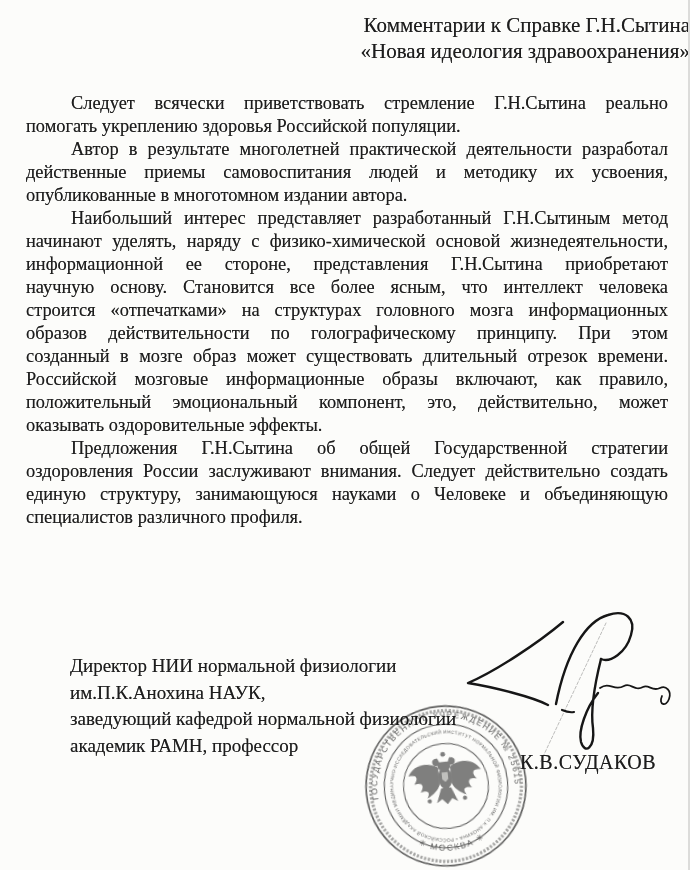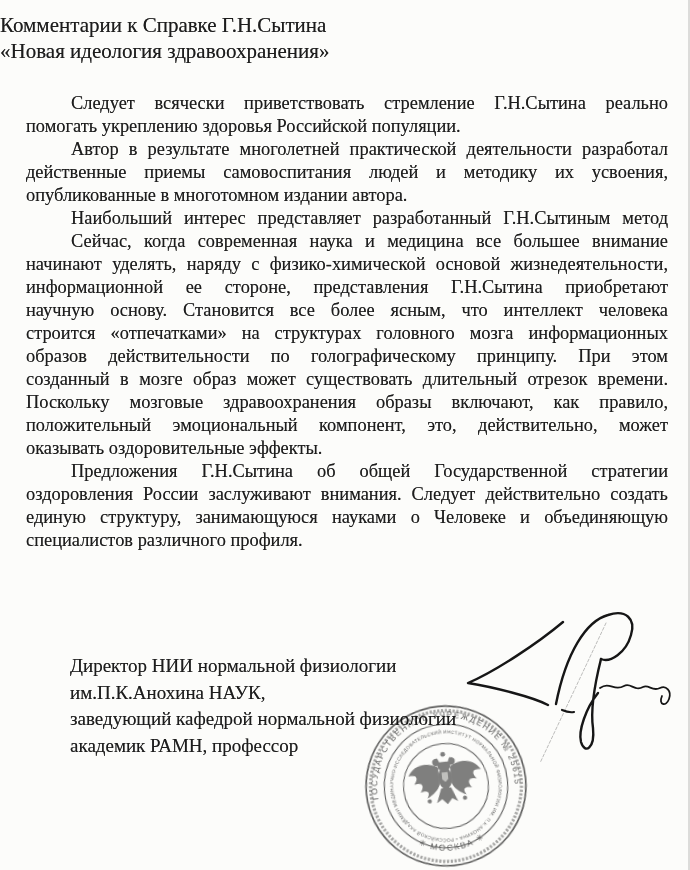--- a/index.html
+++ b/index.html
@@ -10,21 +10,21 @@
     overflow:hidden;
     font-family:"Liberation Serif", serif;
     color:#1d1d1d;
   }
   .scan-edge{
     position:absolute;right:0;top:0;width:2px;height:100%;
     background:#dcdcda;
   }
   .title{
     position:absolute;top:12px;left:0;width:100%;
-    text-align:left;
+    text-align:right;
     font-size:21px;line-height:26px;
     text-shadow:0 0 .4px rgba(0,0,0,.55);
   }
   .body-text{
     position:absolute;top:92px;left:26px;width:642px;
     font-size:18.4px;
     text-shadow:0 0 .4px rgba(0,0,0,.5);
   }
   .line{
     height:23px;line-height:23px;
@@ -74,28 +74,27 @@
   <div class="body-text">
     <div class="line first">Следует всячески приветствовать стремление Г.Н.Сытина реально</div>
     <div class="line last">помогать укреплению здоровья Российской популяции.</div>
 
     <div class="line first">Автор в результате многолетней практической деятельности разработал</div>
     <div class="line">действенные приемы самовоспитания людей и методику их усвоения,</div>
     <div class="line last">опубликованные в многотомном издании автора.</div>
 
     <div class="line first">Наибольший интерес представляет разработанный Г.Н.Сытиным метод</div>
 
-    <div class="line first">Сейчас, когда современная наука и медицина все большее внимание</div>
     <div class="line">начинают уделять, наряду с физико-химической основой жизнедеятельности,</div>
     <div class="line">информационной ее стороне, представления Г.Н.Сытина приобретают</div>
     <div class="line">научную основу. Становится все более ясным, что интеллект человека</div>
     <div class="line">строится «отпечатками» на структурах головного мозга информационных</div>
     <div class="line">образов действительности по голографическому принципу. При этом</div>
     <div class="line">созданный в мозге образ может существовать длительный отрезок времени.</div>
-    <div class="line">Поскольку мозговые здравоохранения образы включают, как правило,</div>
+    <div class="line">Российской мозговые информационные образы включают, как правило,</div>
     <div class="line">положительный эмоциональный компонент, это, действительно, может</div>
     <div class="line last">оказывать оздоровительные эффекты.</div>
 
     <div class="line first">Предложения Г.Н.Сытина об общей Государственной стратегии</div>
     <div class="line">оздоровления России заслуживают внимания. Следует действительно создать</div>
     <div class="line">единую структуру, занимающуюся науками о Человеке и объединяющую</div>
     <div class="line last">специалистов различного профиля.</div>
   </div>
 
   <div class="sig-block">
@@ -146,15 +145,16 @@
     <g fill="none" stroke="#161616" stroke-linecap="round" stroke-linejoin="round">
       <path stroke-width=".7" opacity=".4" stroke-dasharray="3,2" d="M 168,30 L 102,170"></path>
       <path stroke-width="2.4" d="M 125,29 C 100,50 58,78 30,90 C 55,94 95,104 110,112"></path>
       <path stroke-width="2.2" d="M 124,117 q 7,3 12,2"></path>
       <path stroke-width="2.4" d="M 118,111 C 128,60 148,28 170,22 C 188,16 198,26 193,42 C 188,60 172,70 163,66"></path>
       <path stroke-width="2.4" d="M 163,66 C 157,90 152,115 155,135 C 157,155 147,162 143,149 C 140,138 148,115 160,100"></path>
       <path stroke-width="1.8" d="M 162,95 C 172,88 176,99 186,93 C 193,89 196,99 205,94 C 211,91 214,99 222,95 C 228,92 234,98 231,106 C 228,114 220,112 224,103"></path>
     </g>
   </svg>
 
+  <div class="sig-name">К.В.СУДАКОВ</div>
 
   <div class="scan-edge"></div>
 </div>
 
 </body></html>

